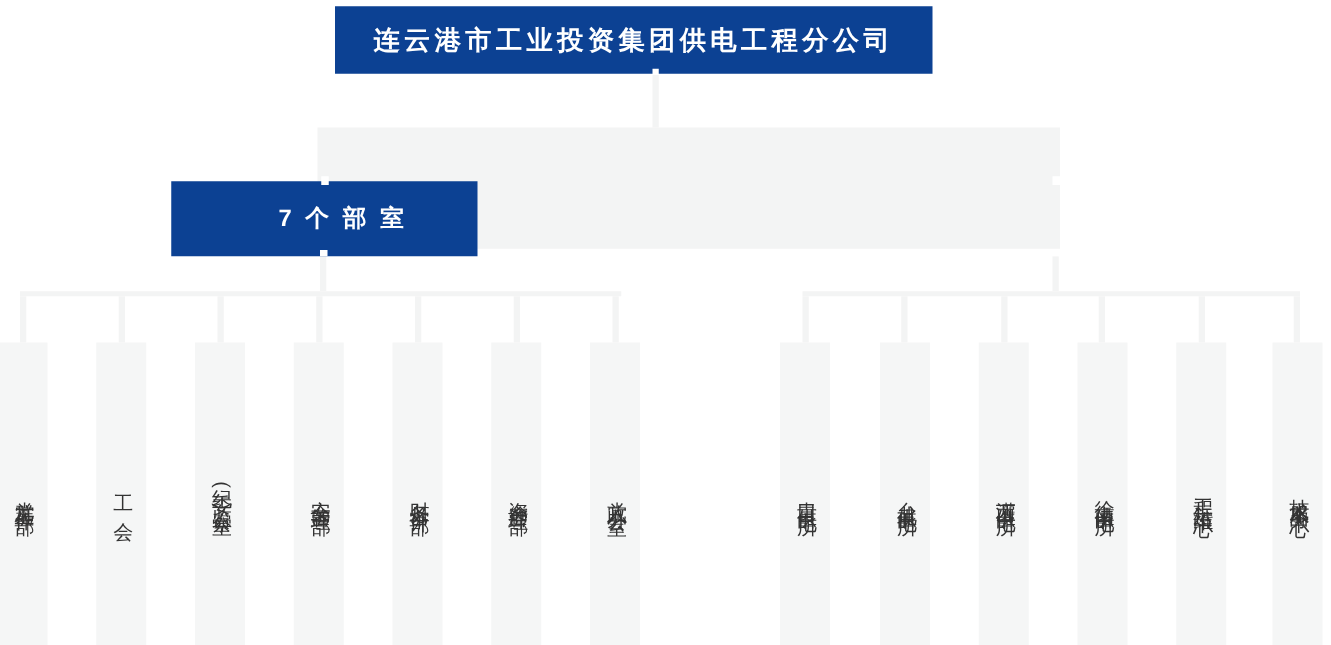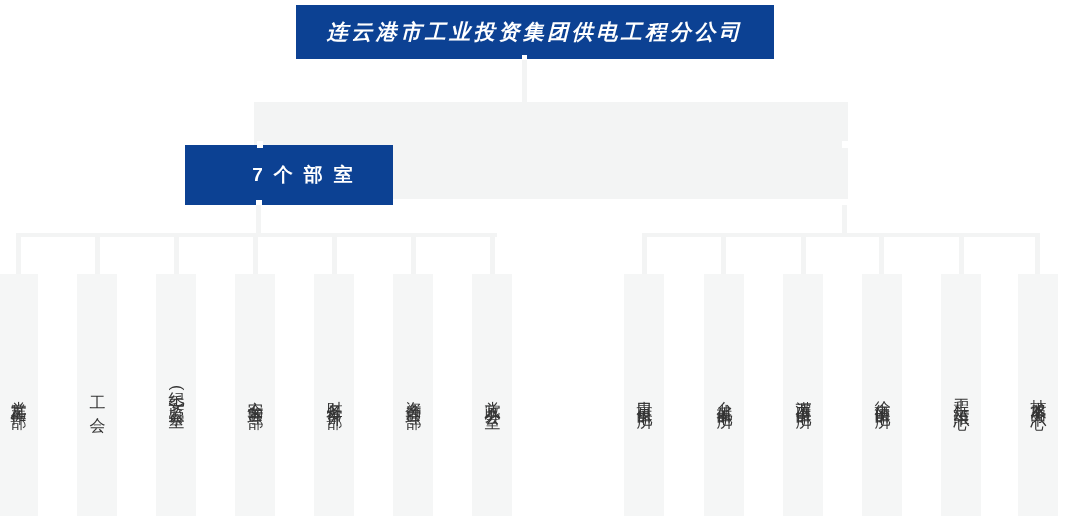--- a/index.html
+++ b/index.html
@@ -18,31 +18,30 @@
     position: absolute;
     background: #0c4193;
     color: #ffffff;
     display: flex;
     align-items: center;
     justify-content: center;
     z-index: 2;
     box-sizing: border-box;
   }
   .node-root {
-    left: 296px; top: 5px; width: 478px; height: 54px;
+    left: 268px; top: 5px; width: 478px; height: 54px;
     font-size: 21px; font-weight: 700; letter-spacing: 3.5px;
     white-space: nowrap;
-    font-style: italic;
   }
   .node-branch {
     top: 145px; height: 60px;
     font-size: 19px; font-weight: 600;
     white-space: nowrap;
   }
-  .node-branch.left  { left: 137px; width: 208px; letter-spacing: 11px; padding-left: 38px; margin-left: 48px; }
+  .node-branch.left  { left: 137px; width: 245px; letter-spacing: 11px; padding-left: 38px; }
   .node-branch.right { left: 723px; width: 244px; letter-spacing: 2px; }
 
   
   .gray { background: #f3f4f4; z-index: 1; }
   .band        { left: 254px; top: 102px; width: 594px; height: 97px; z-index: 0; }
   .vline-root  { left: 522px; top: 60px;  width: 5px;  height: 42px; }
   .stub-branch { top: 205px; width: 5px; height: 28px; }
   .hline       { top: 233px; height: 4px; }
   .hline.left  { left: 16px;  width: 481px; }
   .hline.right { left: 642px; width: 398px; }

